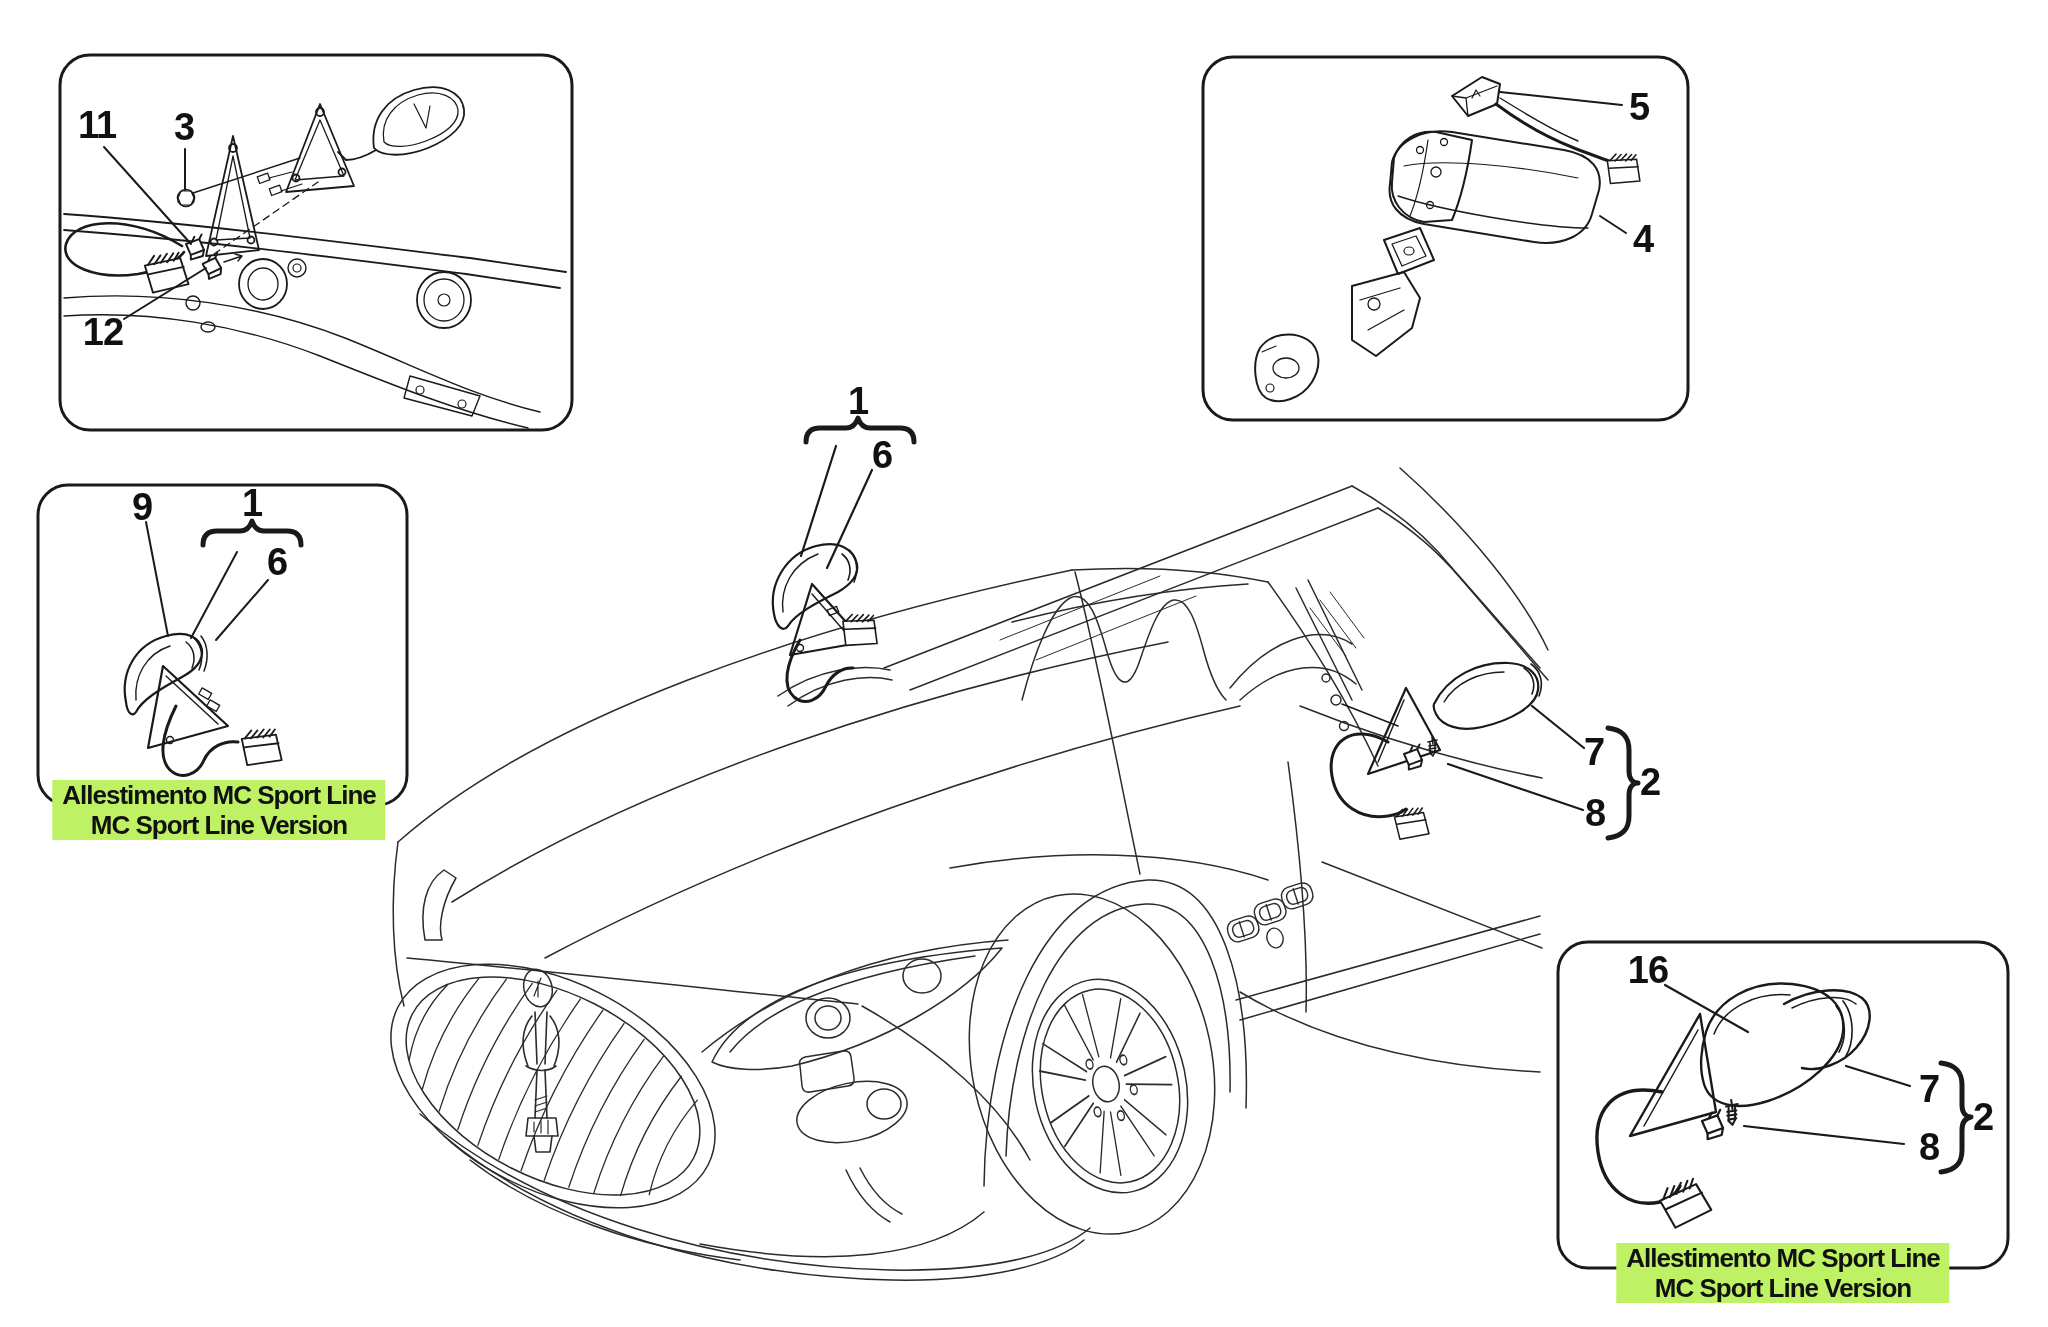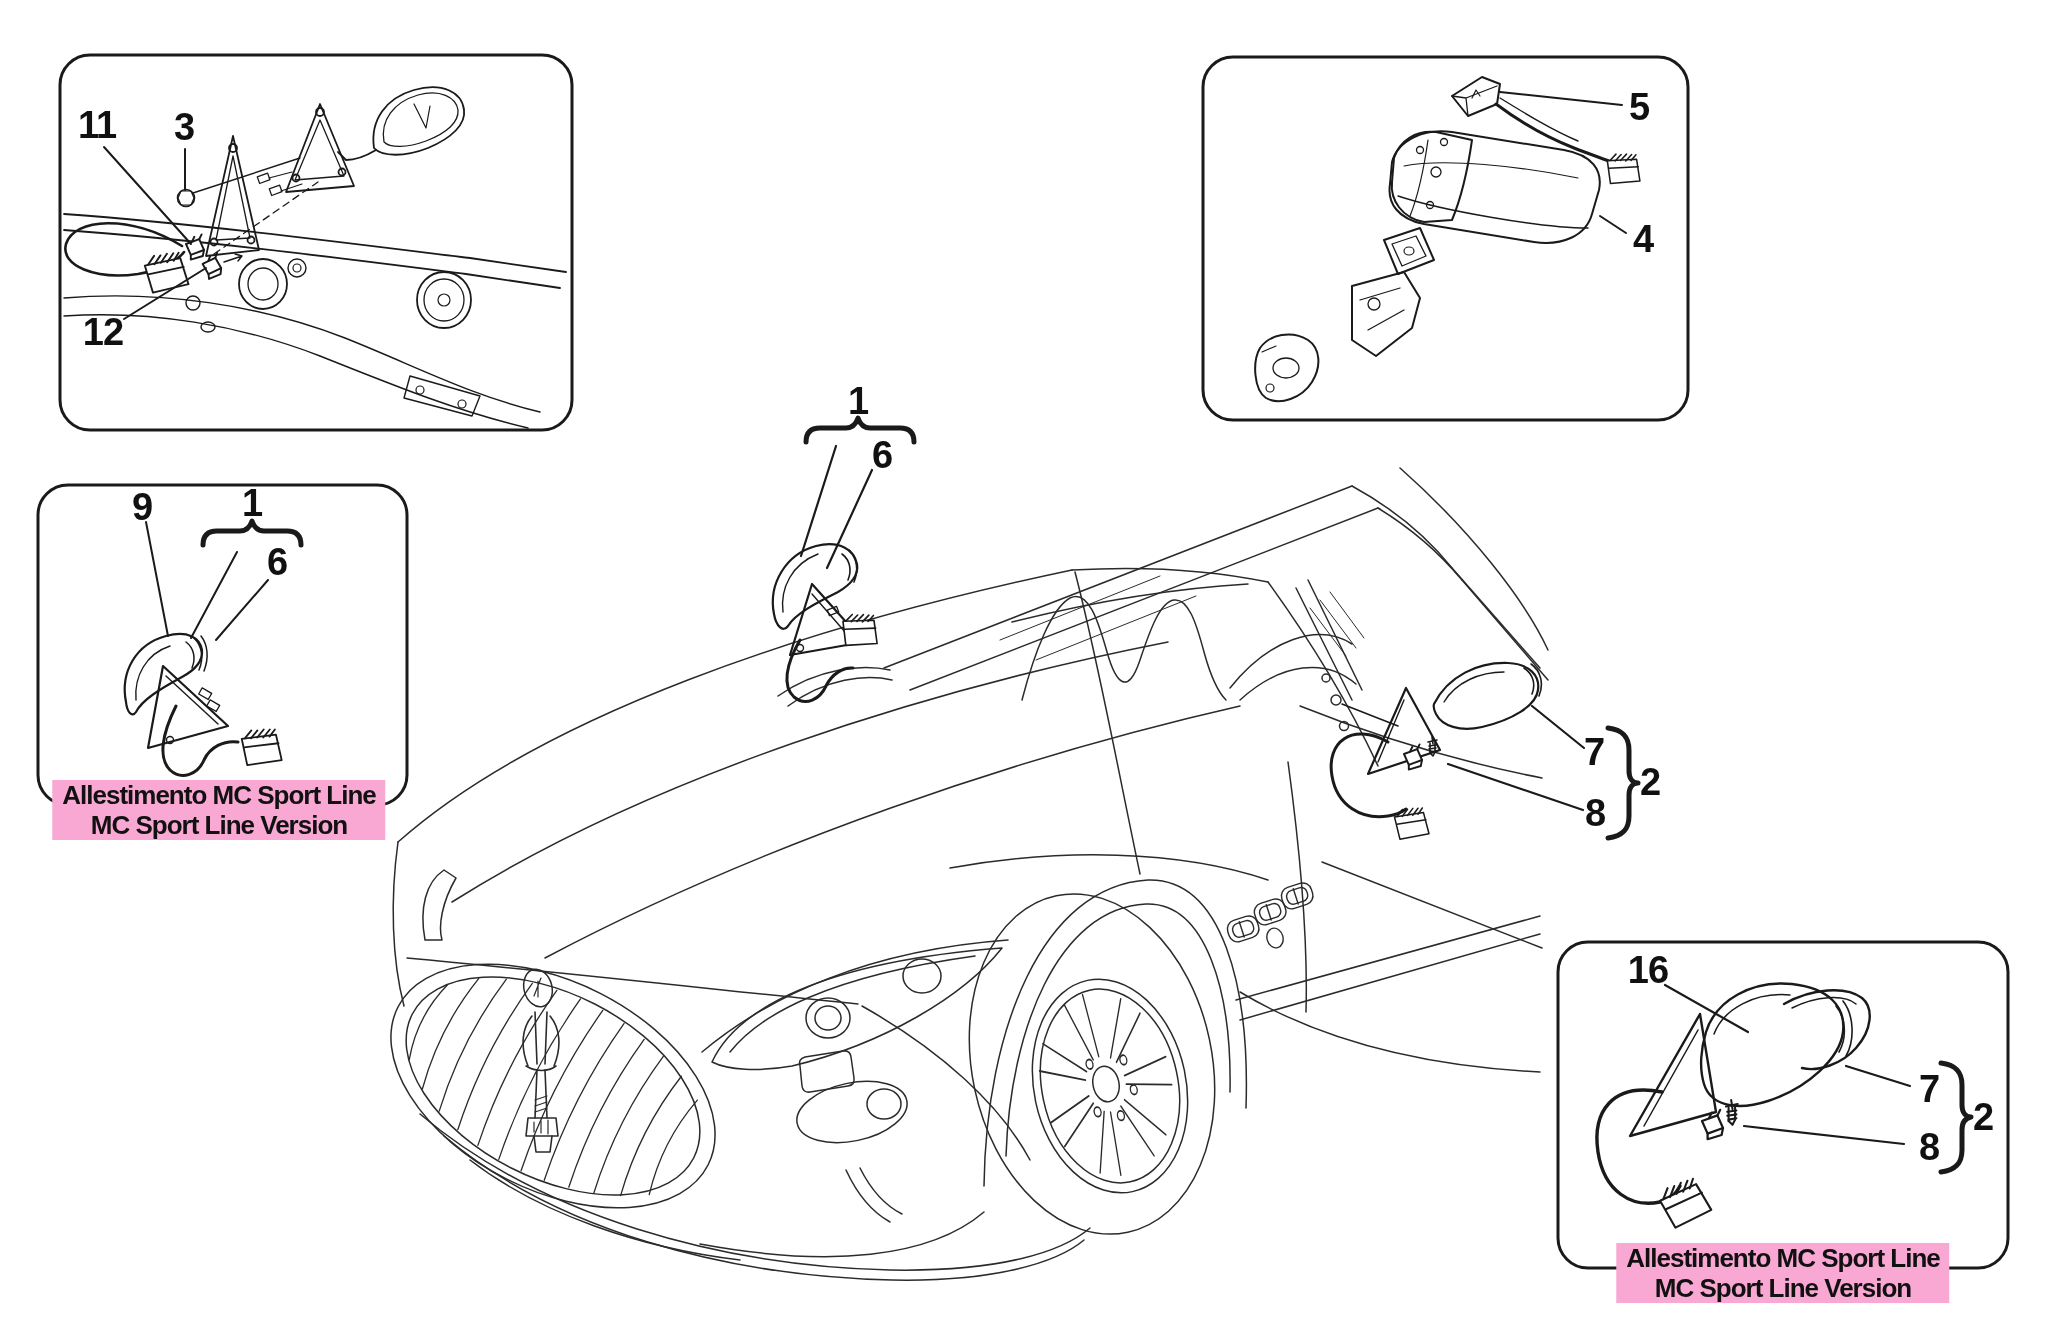--- a/index.html
+++ b/index.html
@@ -4,21 +4,21 @@
 <style>
   html,body{margin:0;padding:0;background:#fff;}
   #stage{position:relative;width:2048px;height:1327px;background:#fff;overflow:hidden;
          font-family:"Liberation Sans",sans-serif;}
   #art{position:absolute;left:0;top:0;}
   .callout{position:absolute;transform:translate(-50%,-50%);
            font:700 38px/1 "Liberation Sans",sans-serif;color:#111;
            letter-spacing:-1px;white-space:nowrap;}
   .caption{position:absolute;transform:translateX(-50%);text-align:center;
            font:700 26px/30px "Liberation Sans",sans-serif;color:#111;
-           letter-spacing:-1px;background:#f9a8d4;padding:0 10px;white-space:nowrap;}
+           letter-spacing:-1px;background:#bef264;padding:0 10px;white-space:nowrap;}
 </style>
 </head>
 <body>
 
 <div id="stage">
 
 <svg id="art" width="2048" height="1327" viewBox="0 0 2048 1327" fill="none" stroke="#1a1a1a" stroke-linecap="round" stroke-linejoin="round">
 <defs>
   <g id="plug">
     <path d="M0,13 L33,3 L43,27 L10,38 Z" fill="#fff"></path>

